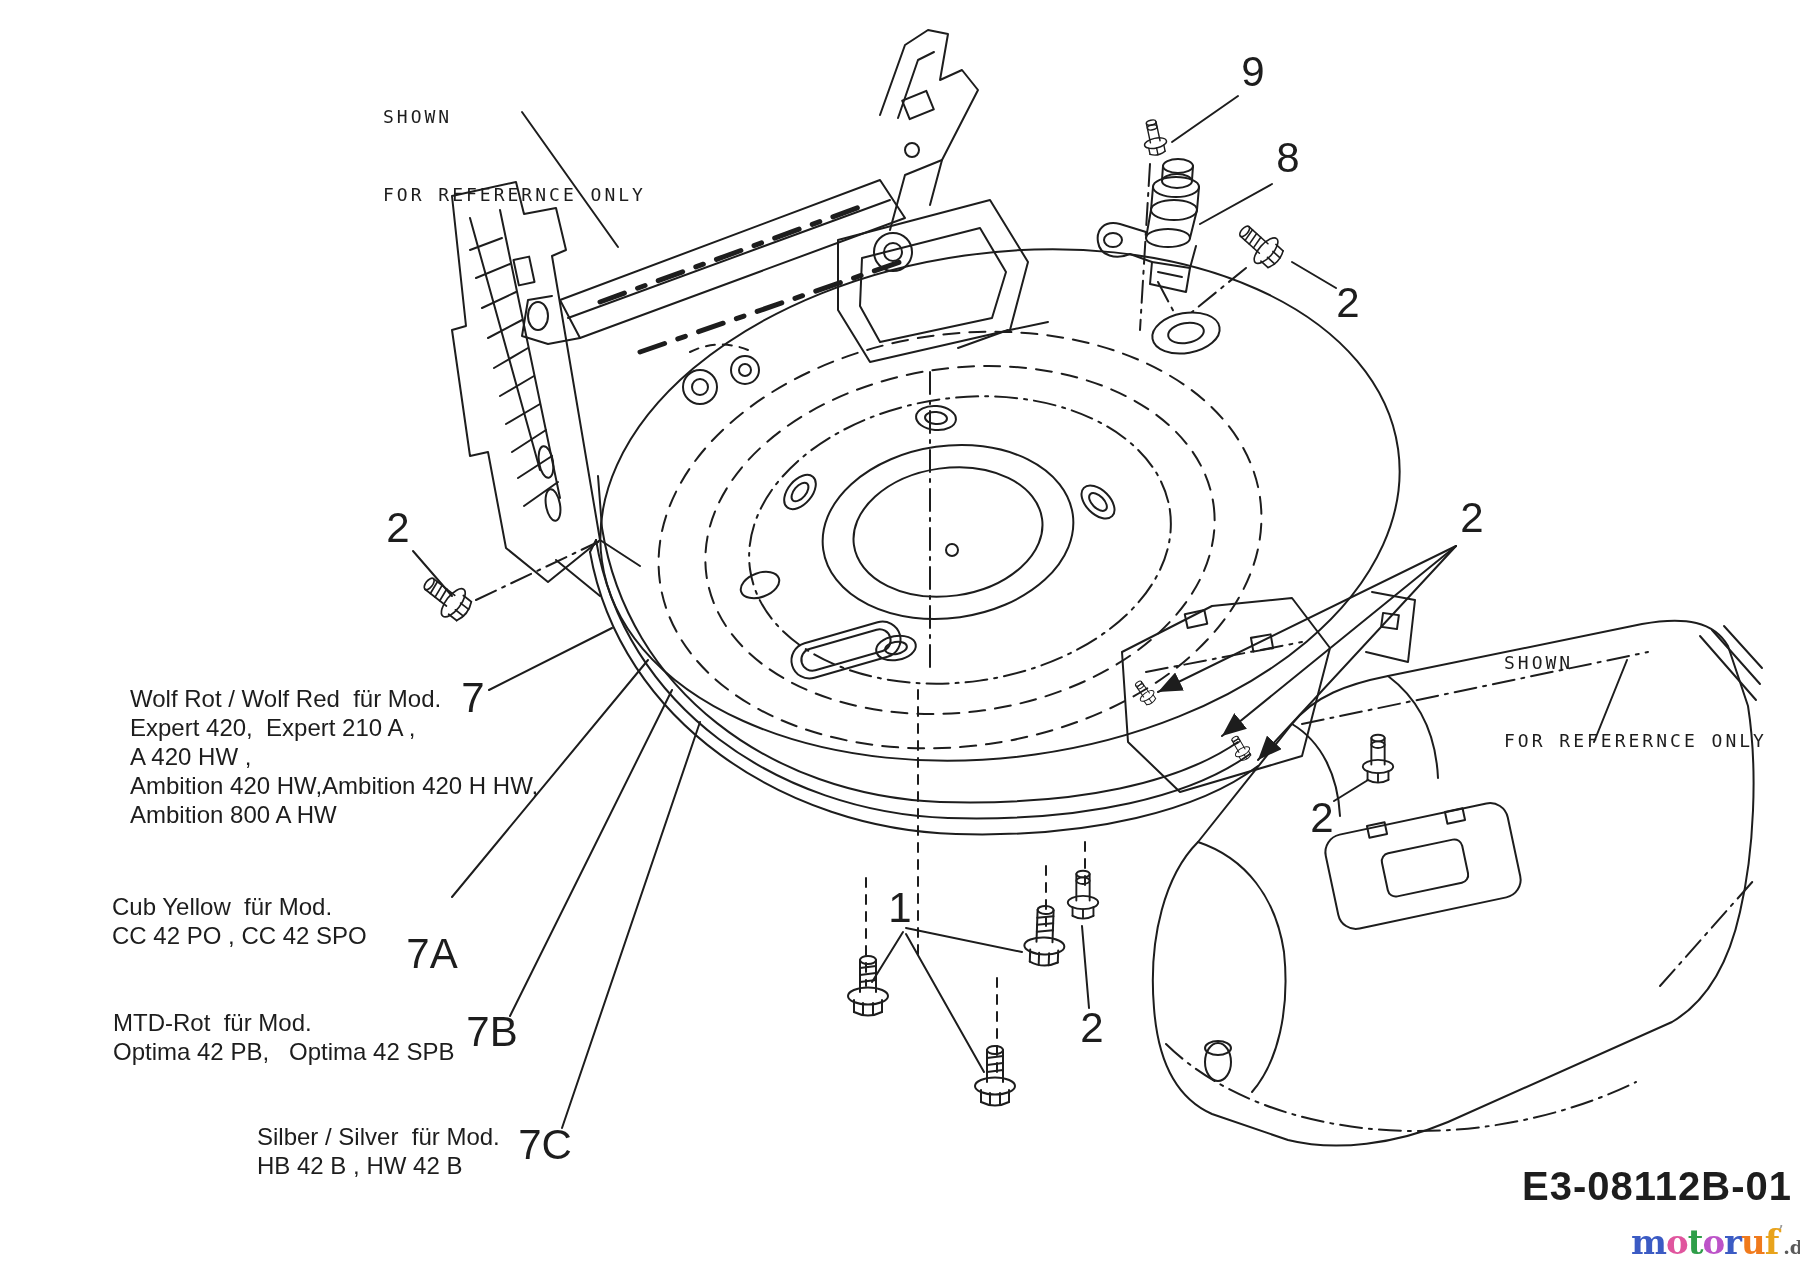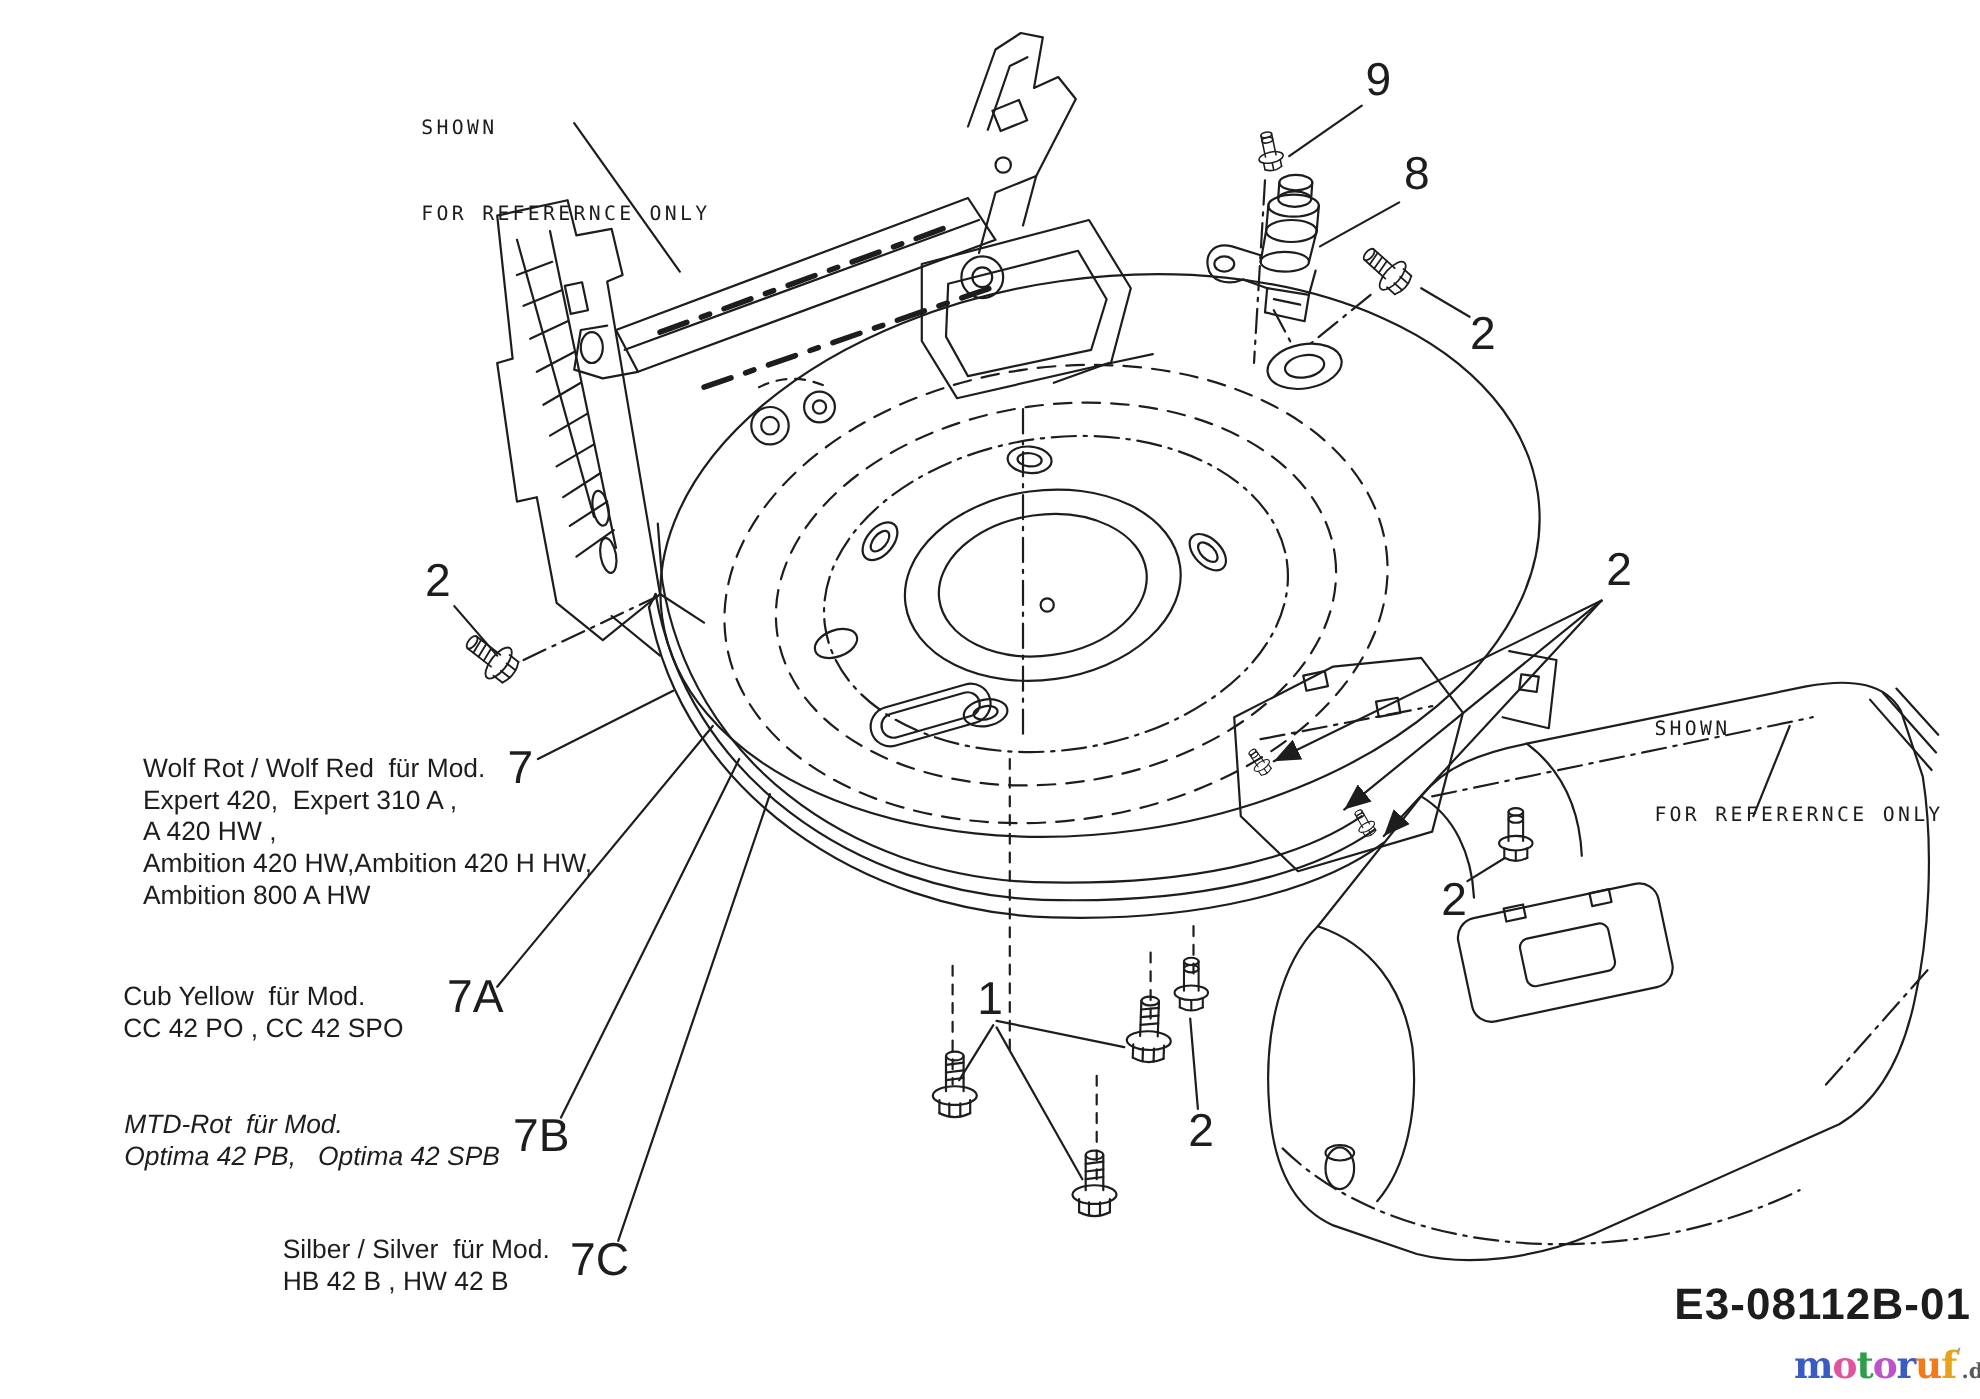--- a/index.html
+++ b/index.html
@@ -228,49 +228,49 @@
   <div>FOR REFERERNCE ONLY</div>
 </div>
 
 <div class="abs note" style="left:1504px;top:598px;">
   <div>SHOWN</div>
   <div>FOR REFERERNCE ONLY</div>
 </div>
 
 <div class="abs variant" style="left:130px;top:684px;">
   <div>Wolf Rot / Wolf Red  für Mod.</div>
-  <div>Expert 420,  Expert 310 A ,</div>
+  <div>Expert 420,  Expert 210 A ,</div>
   <div>A 420 HW ,</div>
   <div>Ambition 420 HW,Ambition 420 H HW,</div>
   <div>Ambition 800 A HW</div>
 </div>
 
 <div class="abs variant" style="left:112px;top:892px;">
   <div>Cub Yellow  für Mod.</div>
   <div>CC 42 PO , CC 42 SPO</div>
 </div>
 
-<div class="abs variant" style="left:113px;top:1008px;font-style:italic;">
+<div class="abs variant" style="left:113px;top:1008px;">
   <div>MTD-Rot  für Mod.</div>
   <div>Optima 42 PB,   Optima 42 SPB</div>
 </div>
 
 <div class="abs variant" style="left:257px;top:1122px;">
   <div>Silber / Silver  für Mod.</div>
   <div>HB 42 B , HW 42 B</div>
 </div>
 
 <div class="abs callout" style="left:1253px;top:72px;">9</div>
 <div class="abs callout" style="left:1288px;top:158px;">8</div>
 <div class="abs callout" style="left:1348px;top:303px;">2</div>
 <div class="abs callout" style="left:398px;top:528px;">2</div>
 <div class="abs callout" style="left:1472px;top:518px;">2</div>
 <div class="abs callout" style="left:1322px;top:818px;">2</div>
 <div class="abs callout" style="left:1092px;top:1028px;">2</div>
 <div class="abs callout" style="left:900px;top:908px;">1</div>
 <div class="abs callout" style="left:473px;top:698px;">7</div>
-<div class="abs callout" style="left:432px;top:906px;">7A</div>
+<div class="abs callout" style="left:432px;top:954px;">7A</div>
 <div class="abs callout" style="left:492px;top:1032px;text-align:right;">7B</div>
 <div class="abs callout" style="left:545px;top:1145px;">7C</div>
 
 <div class="abs drawno" style="left:1474px;top:1164px;">E3-08112B-01</div>
 
 <div class="abs wordmark" style="left:1631px;top:1222px;"><span style="color: rgb(59, 91, 196);">m</span><span style="color: rgb(224, 85, 158);">o</span><span style="color: rgb(47, 158, 73);">t</span><span style="color: rgb(188, 83, 200);">o</span><span style="color: rgb(59, 91, 196);">r</span><span style="color: rgb(240, 122, 28);">u</span><span style="color: rgb(232, 163, 28);">f</span><span class="tm" style="color: rgb(154, 154, 154);">’</span><span class="suffix" style="color: rgb(90, 90, 90);">.de</span></div>
 
 </body></html>

